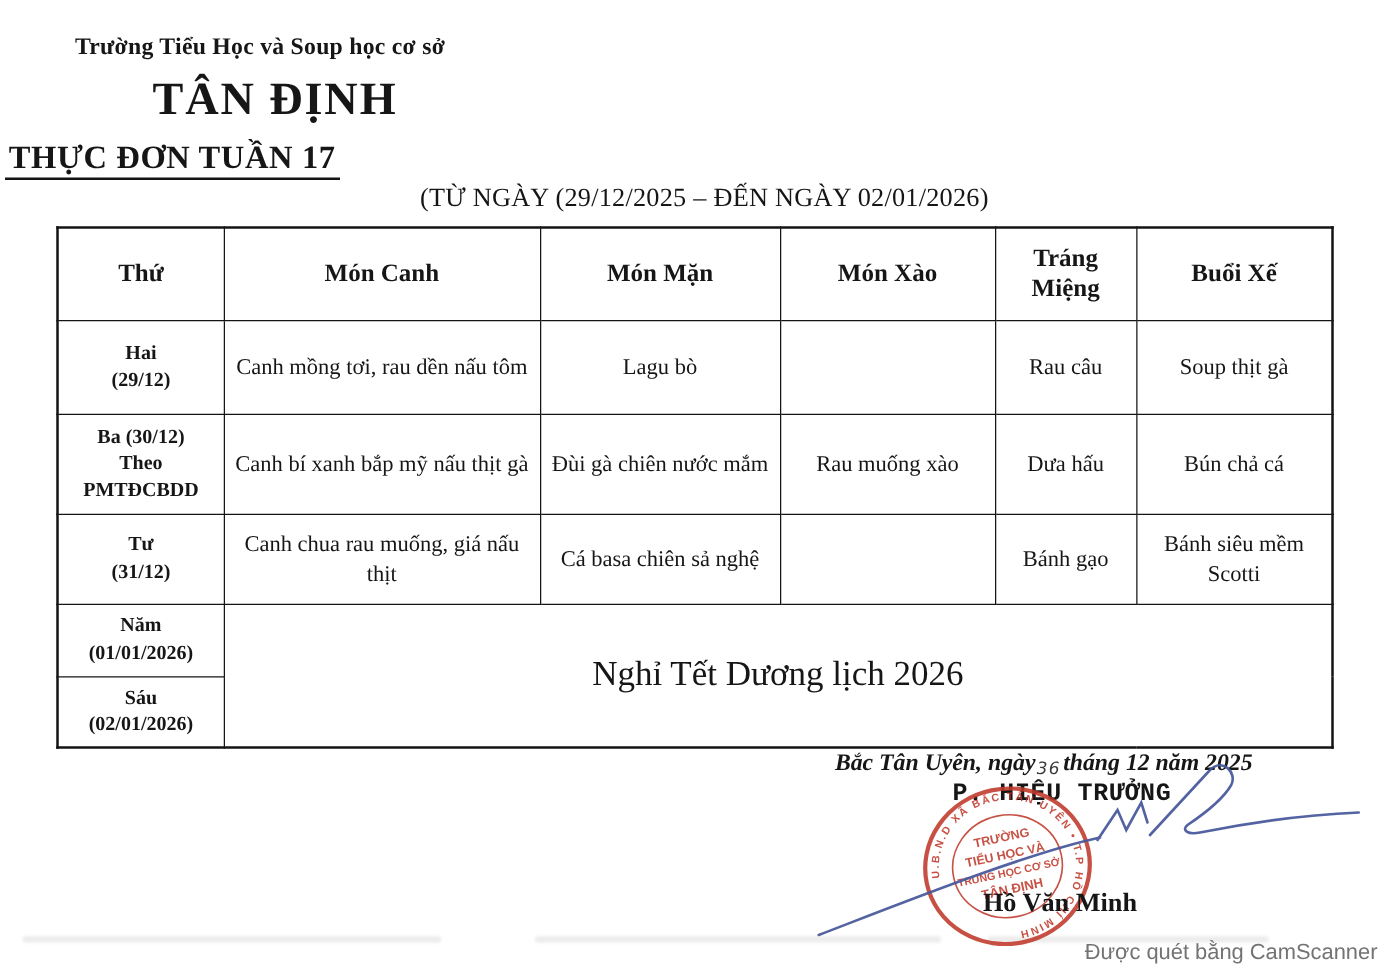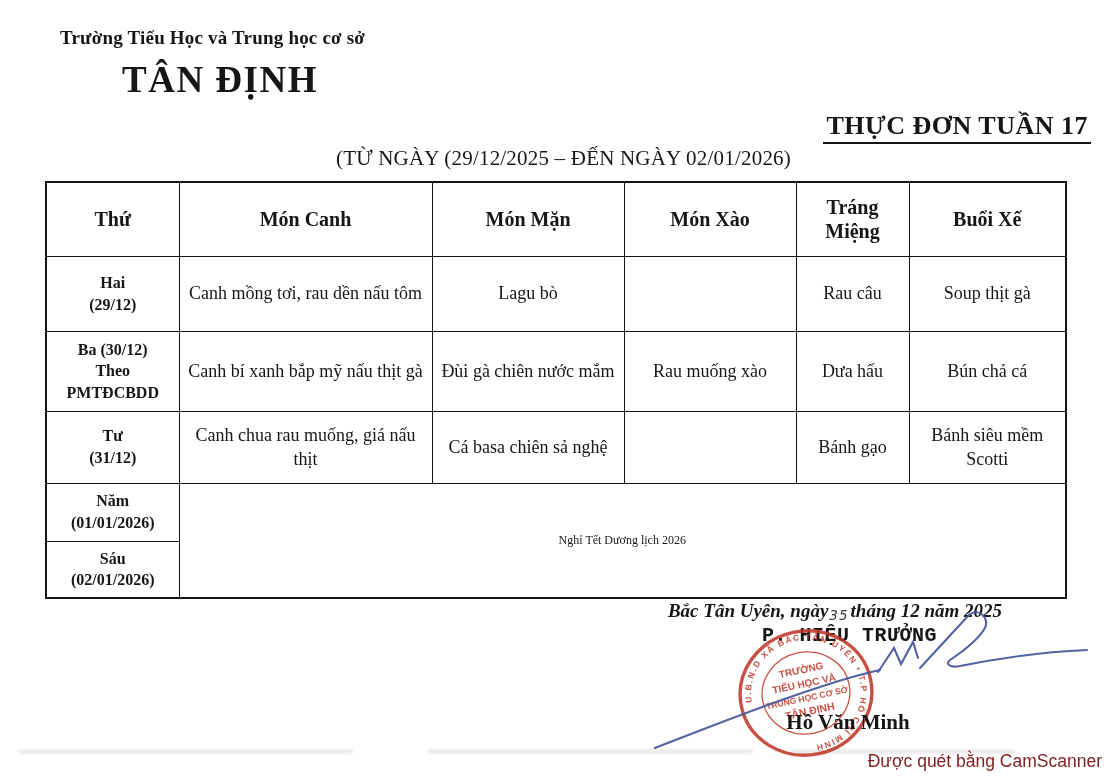--- a/index.html
+++ b/index.html
@@ -2,67 +2,67 @@
 <html><head>
 <meta charset="utf-8">
 <style>
   html,body{margin:0;padding:0;}
   body{
     width:1107px;height:778px;background:#ffffff;position:relative;overflow:hidden;
     font-family:"Liberation Serif", serif;color:#161616;
   }
   .school-line1{position:absolute;left:60px;top:27px;font-size:19px;font-weight:bold;letter-spacing:.2px;}
   .school-line2{position:absolute;left:122px;top:58px;font-size:37px;font-weight:bold;letter-spacing:1.5px;}
-  .title-wrap{position:absolute;left:4px;top:111px;width:1087px;text-align:right;}
+  .title-wrap{position:absolute;left:4px;top:111px;width:1087px;text-align:left;}
   .menu-title{display:inline-block;font-size:26px;font-weight:bold;letter-spacing:.5px;
     border-bottom:2.6px solid #141414;padding:0 3px 1px 3px;}
   .subtitle{position:absolute;left:20px;top:146px;width:1087px;text-align:center;
     font-size:21px;font-weight:normal;letter-spacing:.2px;}
 
   table.menu-table{position:absolute;left:45px;top:181px;width:1020px;
     border-collapse:collapse;table-layout:fixed;}
   .menu-table th,.menu-table td{border:1.7px solid #141414;text-align:center;
     vertical-align:middle;padding:2px 6px;overflow:hidden;}
   .menu-table{border:2.6px solid #141414;}
   .menu-table thead tr{height:74px;padding-left:32px;}
   .menu-table tbody tr:nth-child(1){height:75px;margin-top:40px;}
   .menu-table tbody tr:nth-child(2){height:80px;}
   .menu-table tbody tr:nth-child(3){height:72px;}
   .menu-table tbody tr:nth-child(4){height:58px;}
   .menu-table tbody tr:nth-child(5){height:57px;}
   .menu-table th{font-size:20px;font-weight:bold;line-height:1.2;}
   td.day{font-size:16px;font-weight:bold;white-space:pre-line;line-height:1.35;}
   td.dish{font-size:18px;line-height:1.35;}
-  td.holiday{font-size:12px;}
+  td.holiday{font-size:28px;}
 
   .date-line{position:absolute;left:655px;top:600px;width:360px;text-align:center;
     font-style:italic;font-weight:bold;font-size:19px;white-space:nowrap;z-index:1;}
   .hand{font-size:13.5px;color:#3a3a3a;vertical-align:-3px;letter-spacing:1px;
     margin:0 2px 0 1px;font-family:"DejaVu Sans",sans-serif;font-weight:normal;}
   .signer-title{position:absolute;left:737px;top:624px;width:225px;text-align:center;
     font-weight:bold;font-size:20px;letter-spacing:.5px;z-index:1;font-family:Liberation Mono, monospace;}
   .signer-name{position:absolute;left:738px;top:710px;width:220px;text-align:center;
     font-weight:bold;font-size:21px;z-index:4;}
 
   svg.stamp{position:absolute;left:721px;top:613px;width:170px;height:165px;opacity:.88;z-index:3;}
   .stamp text{font-family:"Liberation Sans",sans-serif;font-weight:bold;}
   svg.signature{position:absolute;left:640px;top:595px;width:467px;height:170px;z-index:5;pointer-events:none;}
 
   .scan-shadow{position:absolute;top:749px;height:5px;background:#ececec;
     filter:blur(1.2px);border-radius:3px;}
   .shadow-a{left:18px;width:335px;}
   .shadow-b{left:428px;width:325px;}
   .shadow-c{left:790px;width:225px;}
   .scanner-note{position:absolute;right:5px;top:751px;font-family:"Liberation Sans",sans-serif;
-    font-size:17.5px;color:#7f1d1d;z-index:6;}
+    font-size:17.5px;color:#737373;z-index:6;}
 </style>
 </head>
 <body>
 
-<div class="school-line1">Trường Tiểu Học và Trung học cơ sở</div>
+<div class="school-line1">Trường Tiểu Học và Soup học cơ sở</div>
 <div class="school-line2">TÂN ĐỊNH</div>
 
 <div class="title-wrap">
   <span class="menu-title">THỰC ĐƠN TUẦN 17</span>
 </div>
 <div class="subtitle">(TỪ NGÀY (29/12/2025 – ĐẾN NGÀY 02/01/2026)</div>
 
 <table class="menu-table">
   <colgroup>
     <col style="width:133px">
@@ -117,21 +117,21 @@
       <td class="holiday" colspan="5" rowspan="2">Nghỉ Tết Dương lịch 2026</td>
     </tr>
     <tr>
       <td class="day">Sáu
 (02/01/2026)</td>
     </tr>
   </tbody>
 </table>
 
 <div class="date-line">
-  <span>Bắc Tân Uyên, ngày</span><span class="hand">35</span><span>tháng 12 năm 2025</span>
+  <span>Bắc Tân Uyên, ngày</span><span class="hand">36</span><span>tháng 12 năm 2025</span>
 </div>
 
 <div class="signer-title">P. HIỆU TRƯỞNG</div>
 
 <svg class="stamp" viewBox="0 0 170 165" xmlns="http://www.w3.org/2000/svg">
   <g transform="rotate(-12 85 80)">
     <ellipse cx="85" cy="80" rx="66" ry="62" fill="none" stroke-width="3.4" stroke="#c0392b"></ellipse>
     <ellipse cx="85" cy="80" rx="44" ry="41" fill="none" stroke-width="1.3" stroke="#c0392b"></ellipse>
     <path id="ringPath" d="M 30,80 a 55,53 0 1 1 110,0 a 55,53 0 1 1 -110,0" fill="none"></path>
     <text font-size="8.5" letter-spacing="1.6" fill="#c0392b">

